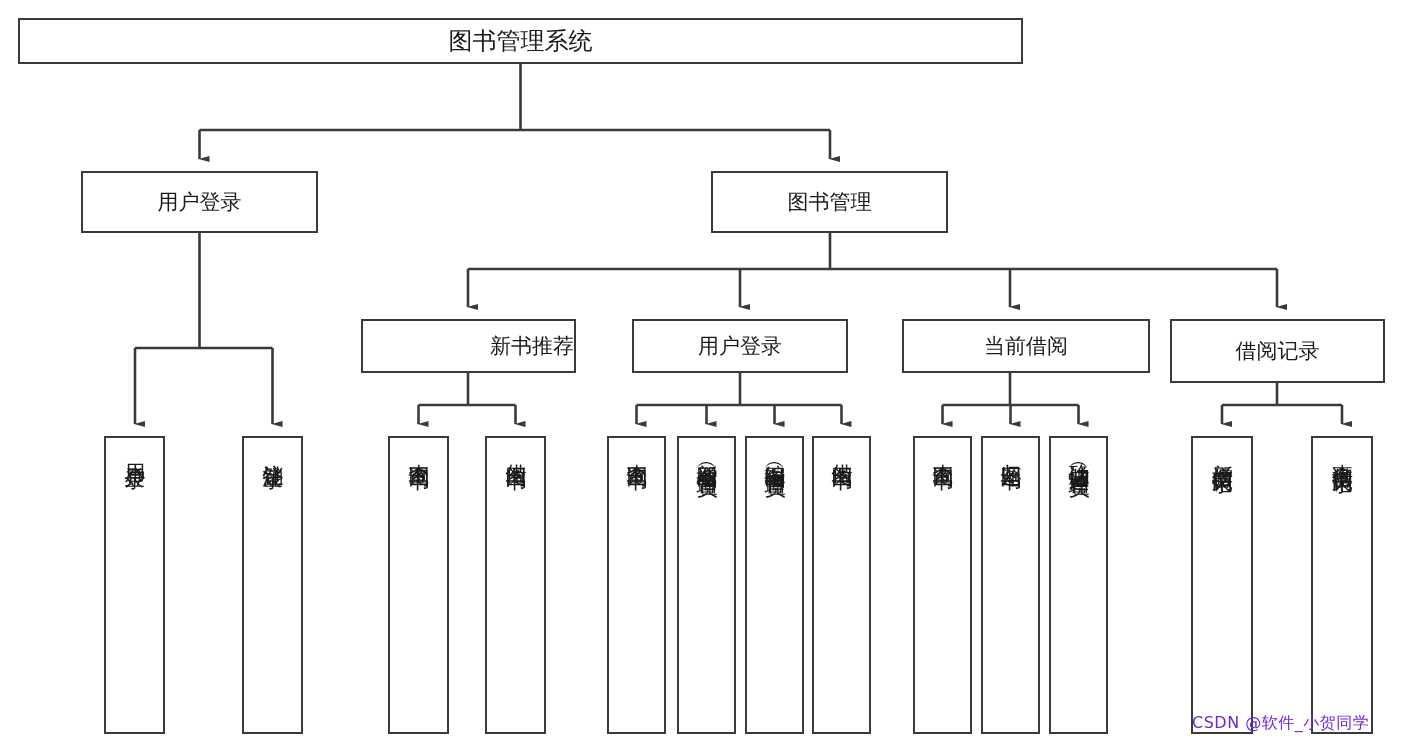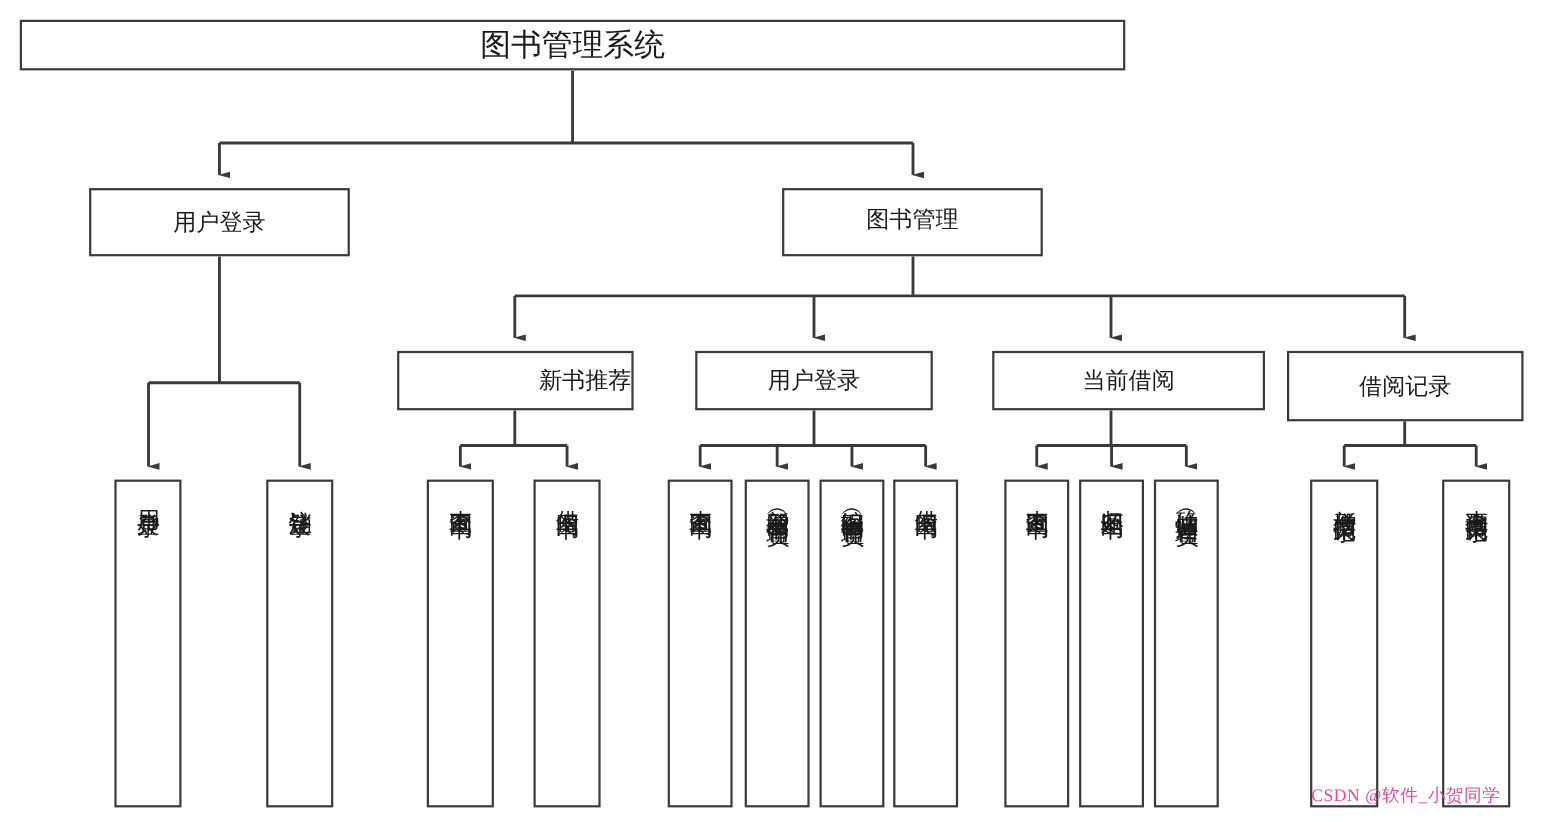--- a/index.html
+++ b/index.html
@@ -41,43 +41,42 @@
     text-align: center;
     line-height: 1.18;
     white-space: pre-line;
   }
   
   .node.horizontal .node-label {
     writing-mode: horizontal-tb;
     font-size: 21px;
   }
   .node.root .node-label {
-    font-size: 28px;
+    font-size: 24px;
   }
   
   .node.vertical {
     align-items: flex-start;
     padding-top: 9px;
   }
   .node.vertical .node-label {
     writing-mode: vertical-rl;
     text-orientation: upright;
     font-size: 21px;
     letter-spacing: 2px;
     line-height: 1;
     white-space: nowrap;
   }
   .watermark {
     position: absolute;
     font-size: 16px;
-    color: #ec4899;
+    color: #6d28d9;
     white-space: nowrap;
     z-index: 5;
     letter-spacing: 0.5px;
-    font-family: Liberation Serif, serif;
   }
 </style>
 </head>
 <body>
 
 <div id="diagram-root">
 
   <svg id="diagram-svg" viewBox="0 0 1405 747">
     <defs>
       <marker id="arrowhead" markerWidth="10" markerHeight="12" refX="3" refY="10" orient="auto" markerUnits="userSpaceOnUse">
@@ -129,21 +128,21 @@
   </svg>
 
   <div class="node horizontal root" style="left:18px; top:18px; width:1005px; height:46px;">
     <span class="node-label">图书管理系统</span>
   </div>
 
   <div class="node horizontal" style="left:81px; top:171px; width:237px; height:62px;">
     <span class="node-label">用户登录</span>
   </div>
 
-  <div class="node horizontal" style="left:711px; top:171px; width:237px; height:62px;font-family:Liberation Mono, monospace;">
+  <div class="node horizontal" style="left:711px; top:171px; width:237px; height:62px;">
     <span class="node-label">图书管理</span>
   </div>
 
   <div class="node horizontal" style="left:361px; top:319px; width:215px; height:54px;justify-content:flex-end;">
     <span class="node-label">新书推荐</span>
   </div>
 
   <div class="node horizontal" style="left:632px; top:319px; width:216px; height:54px;">
     <span class="node-label">用户登录</span>
   </div>

